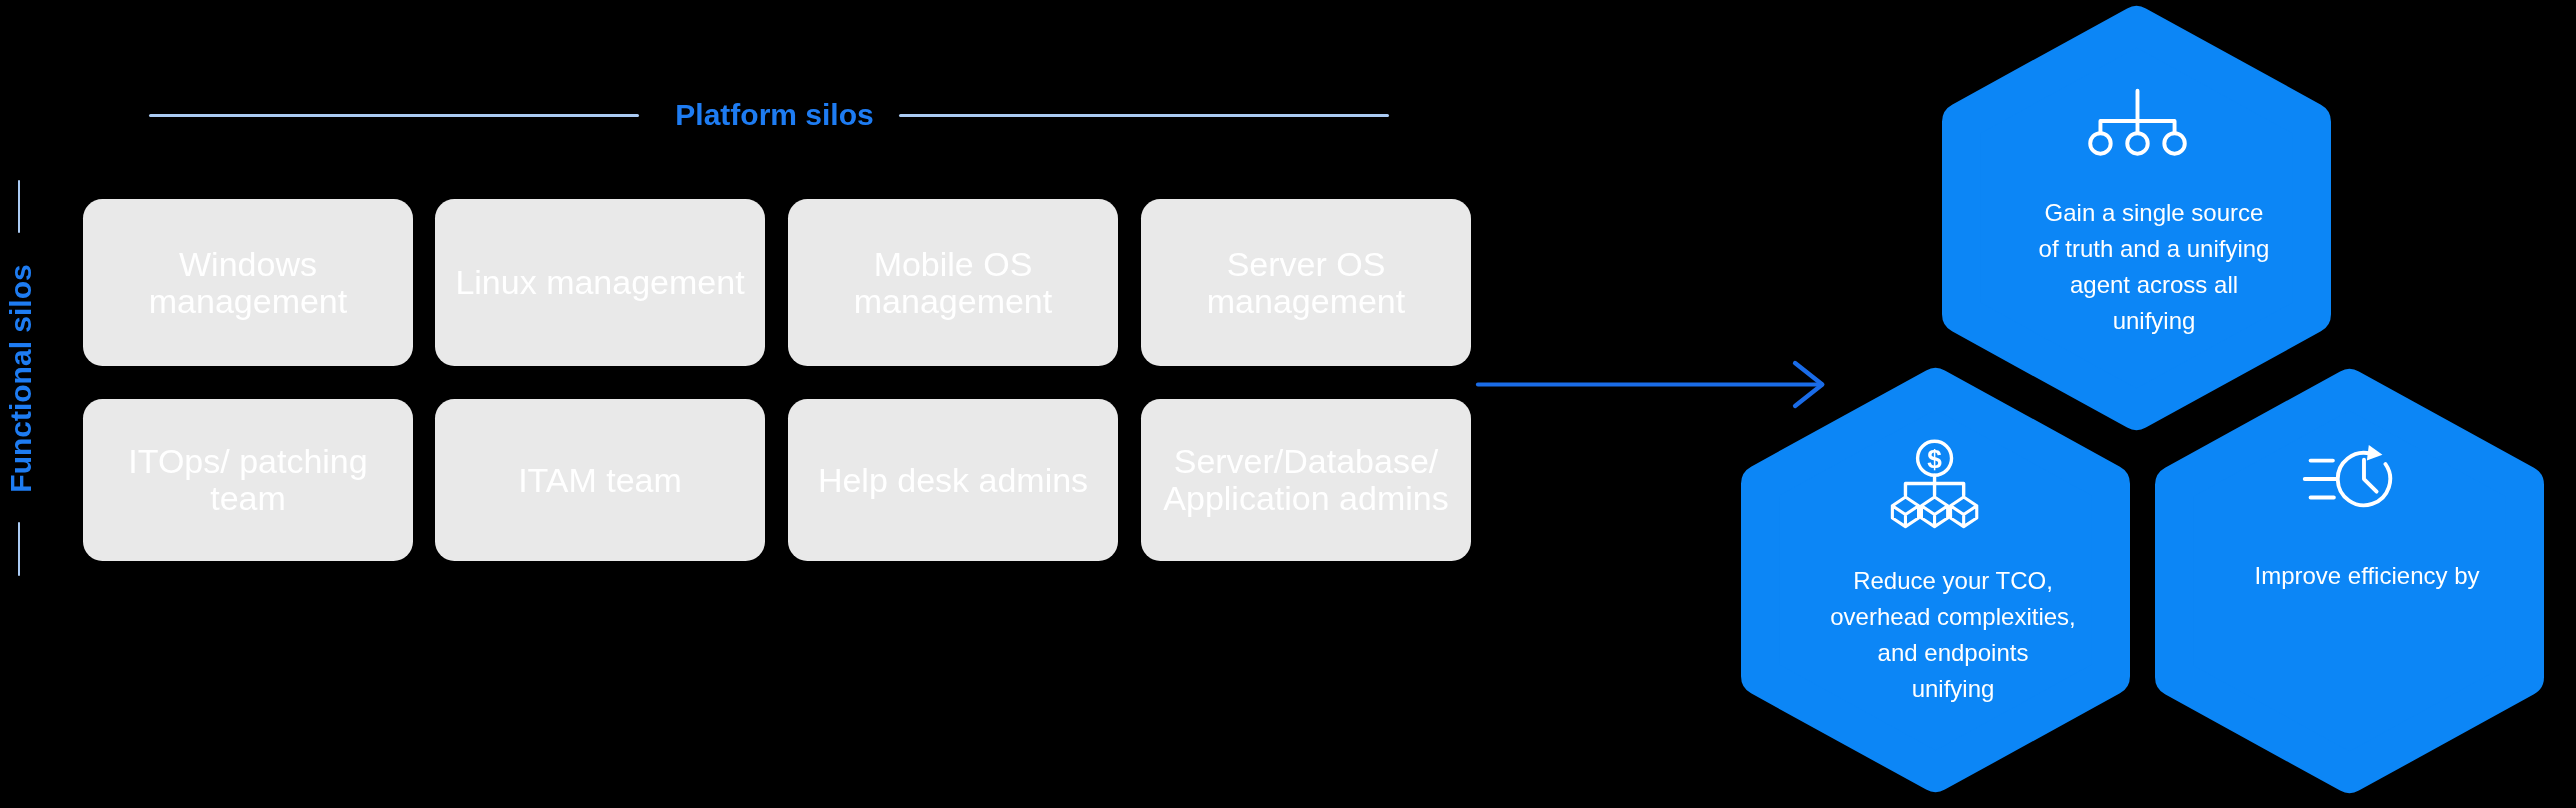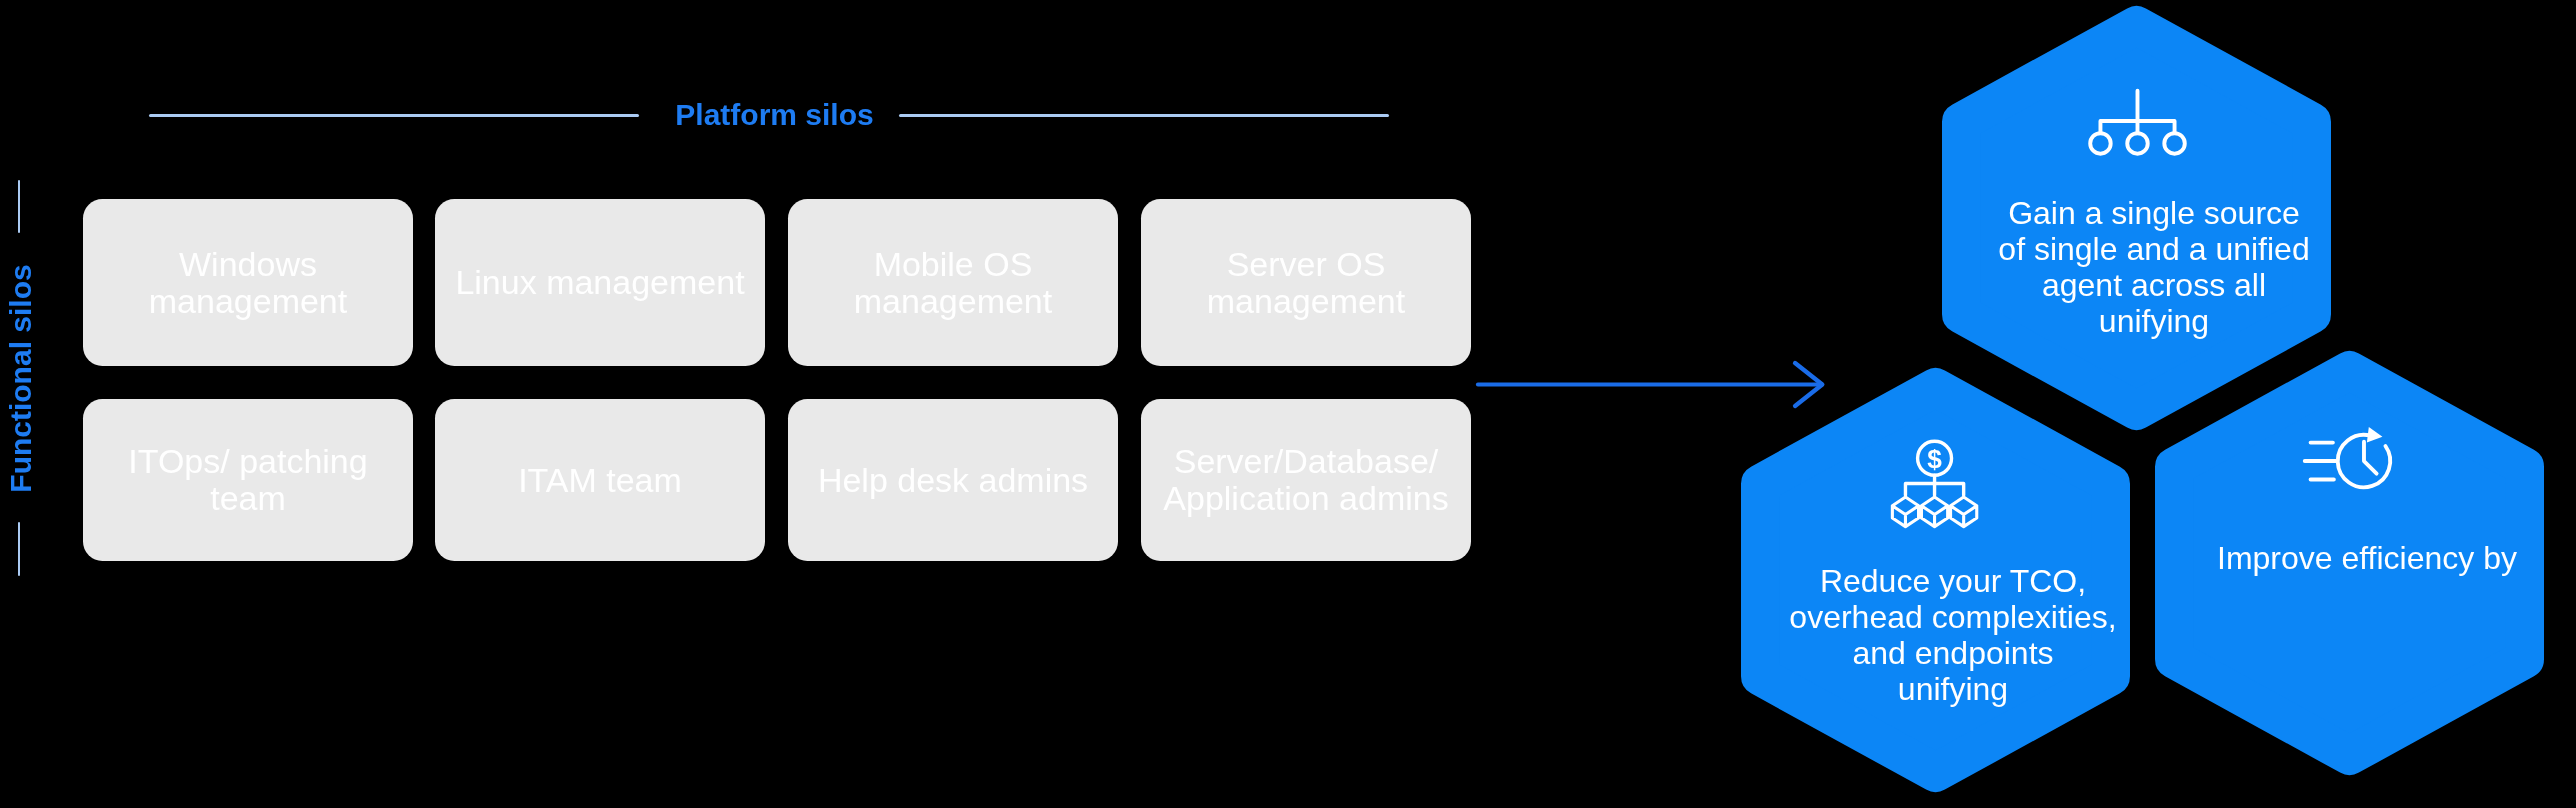--- a/index.html
+++ b/index.html
@@ -19,21 +19,21 @@
         display:flex;flex-direction:column;align-items:center;justify-content:center;
         color:#fff;font-size:34px;line-height:37px;text-align:center;}
   .gbox .ln{display:block;white-space:nowrap;}
 
   .arrow-svg{position:absolute;left:1473px;top:360px;overflow:visible;}
 
   .hex{position:absolute;width:389px;height:428px;}
   .hexbg{position:absolute;left:0;top:0;overflow:visible;}
   .hexicon{position:absolute;overflow:visible;}
   .hextext{position:absolute;left:0;width:424px;text-align:center;color:#fff;
-           font-size:32px;line-height:36px;}
+           font-size:24px;line-height:36px;}
   .hextext .ln{display:block;white-space:nowrap;}
 
   .icon-stroke{fill:none;stroke:#fff;stroke-linecap:round;stroke-linejoin:round;}
 </style>
 </head>
 <body>
 
 <div id="stage">
 
   <div class="dash" style="left:17.5px;top:180px;width:2.9px;height:53px;"></div>
@@ -88,21 +88,21 @@
       <polygon points="200,22 380,121 380,319 200,418 20,319 20,121" fill="#0c86f6" stroke="#0c86f6" stroke-width="40" stroke-linejoin="round"></polygon>
     </svg>
     <svg class="hexicon" style="left:137px;top:79px;" width="117" height="78" viewBox="0 0 120 80">
       <path class="icon-stroke" stroke-width="4" d="M60,8 V39 M22,39 H98 M22,39 V51 M60,39 V51 M98,39 V51"></path>
       <circle class="icon-stroke" stroke-width="4" cx="22" cy="62" r="10.5"></circle>
       <circle class="icon-stroke" stroke-width="4" cx="60" cy="62" r="10.5"></circle>
       <circle class="icon-stroke" stroke-width="4" cx="98" cy="62" r="10.5"></circle>
     </svg>
     <div class="hextext" style="top:191px;">
       <span class="ln">Gain a single source</span>
-      <span class="ln">of single and a unified</span>
+      <span class="ln">of truth and a unifying</span>
       <span class="ln">agent across all</span>
       <span class="ln">unifying</span>
     </div>
   </div>
 
   <div class="hex" style="left:1741px;top:366px;">
     <svg class="hexbg" width="389" height="428" viewBox="0 0 400 440">
       <polygon points="200,22 380,121 380,319 200,418 20,319 20,121" fill="#0c86f6" stroke="#0c86f6" stroke-width="40" stroke-linejoin="round"></polygon>
     </svg>
     <svg class="hexicon" style="left:135px;top:69px;" width="121" height="97" viewBox="0 0 124 100">
@@ -116,21 +116,21 @@
       </g>
     </svg>
     <div class="hextext" style="top:191px;margin-top:6px;">
       <span class="ln">Reduce your TCO,</span>
       <span class="ln">overhead complexities,</span>
       <span class="ln">and endpoints</span>
       <span class="ln">unifying</span>
     </div>
   </div>
 
-  <div class="hex" style="left:2155px;top:349px;">
+  <div class="hex" style="left:2155px;top:367px;">
     <svg class="hexbg" width="389" height="428" viewBox="0 0 400 440">
       <polygon points="200,22 380,121 380,319 200,418 20,319 20,121" fill="#0c86f6" stroke="#0c86f6" stroke-width="40" stroke-linejoin="round"></polygon>
     </svg>
     <svg class="hexicon" style="left:141px;top:75px;" width="101" height="78" viewBox="0 0 104 80">
       <path class="icon-stroke" stroke-width="4" d="M15,19 H38 M9,38 H42 M15,57 H39"></path>
       <path class="icon-stroke" stroke-width="4" d="M92.1,22.5 A27,27 0 1 1 77,11.9"></path>
       <path d="M75,3 L89,13 L73,19 Z" fill="#fff"></path>
       <path class="icon-stroke" stroke-width="4" d="M70,38 V18 M70,38 L83,51"></path>
     </svg>
     <div class="hextext" style="top:191px;">

